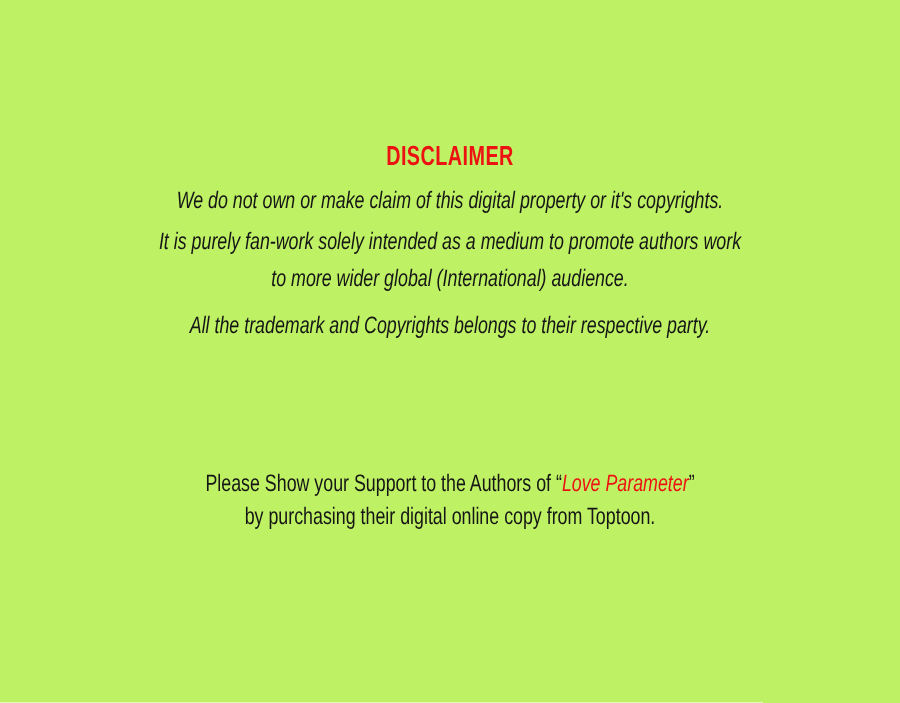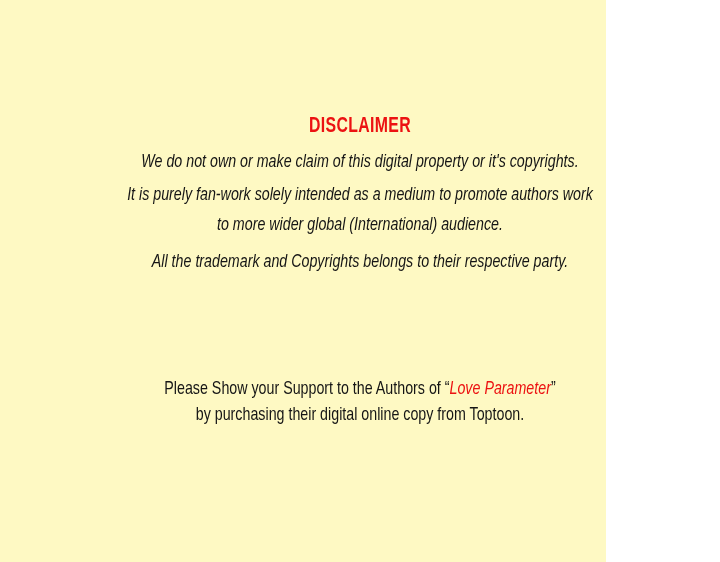--- a/index.html
+++ b/index.html
@@ -2,23 +2,23 @@
 <html style="--accent-red: #ec1212; --text-black: #151515; --page-background: #ffffff;"><head>
 <meta charset="utf-8">
 <style>
   html, body {
     margin: 0;
     padding: 0;
     background: #ffffff;
   }
   .page {
     position: relative;
-    width: 606px;
+    width: 720px;
     height: 562px;
-    background: #fef9c3;
+    background: #bef264;
     overflow: hidden;
     font-family: "Liberation Sans", sans-serif;
   }
   .line {
     position: absolute;
     left: 0;
     width: 720px;
     margin: 0;
     text-align: center;
     font-size: 19px;

